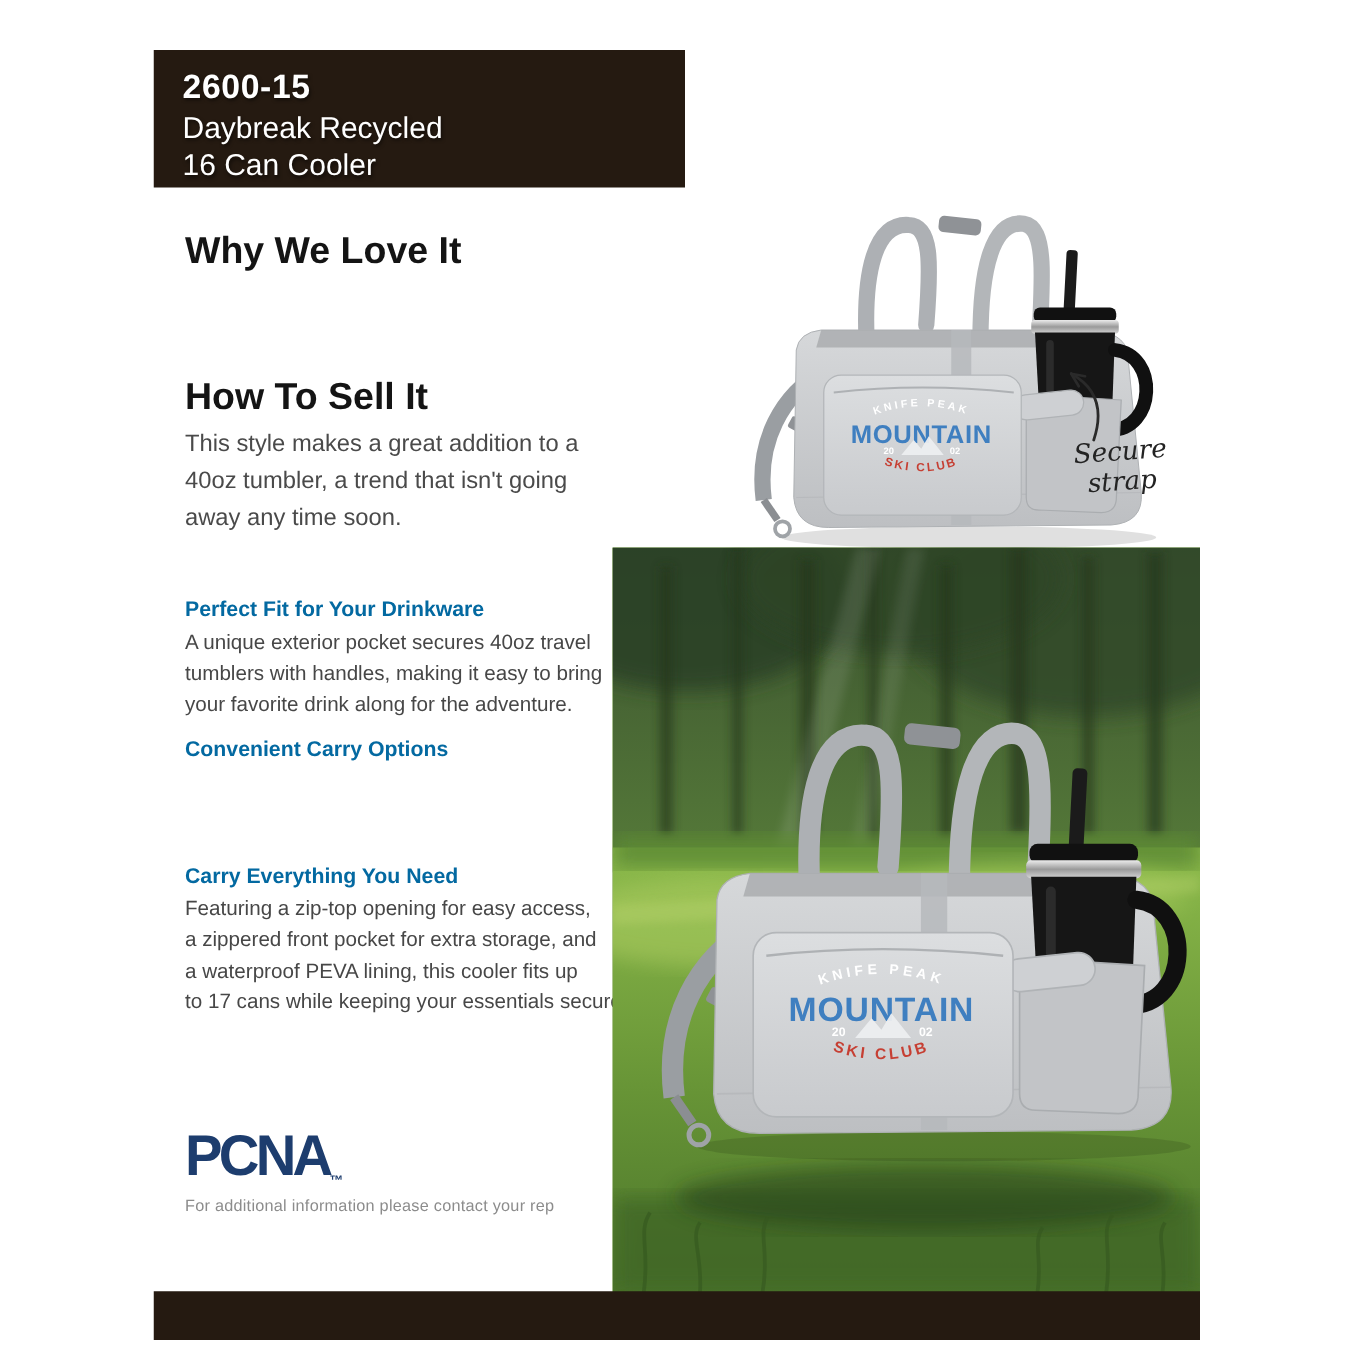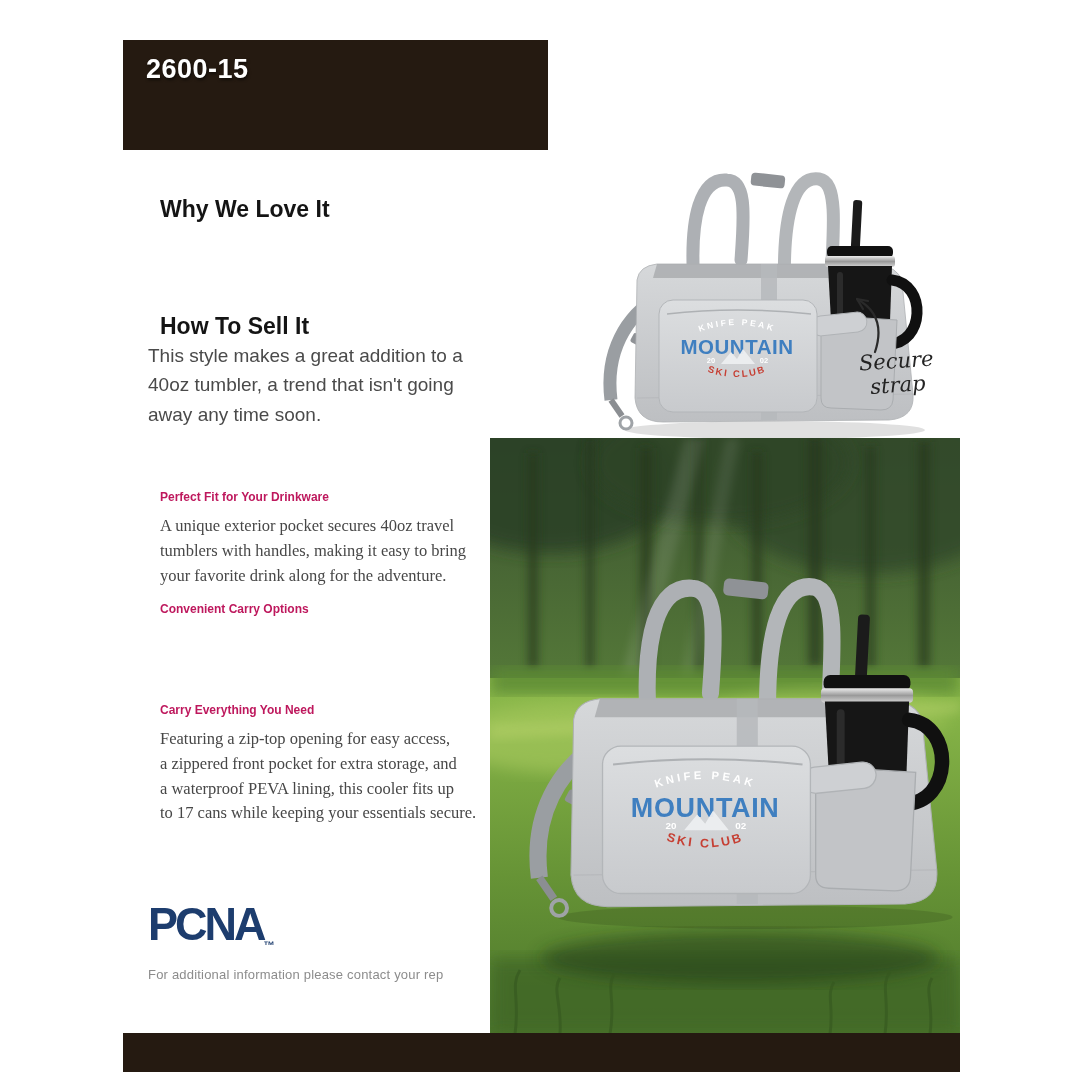--- a/index.html
+++ b/index.html
@@ -8,45 +8,45 @@
 
   
   .header-box{position:absolute;left:123px;top:40px;width:425px;height:110px;
               background:#251a11;color:#fff;box-sizing:border-box;padding:14px 0 0 23px;}
   .header-box .sku{font-size:27px;font-weight:bold;letter-spacing:.5px;
                    text-shadow:1px 2px 3px rgba(0,0,0,.55);}
   .header-box .pname{font-size:24px;line-height:1.25;margin-top:3px;white-space:pre-line;
                      text-shadow:1px 2px 3px rgba(0,0,0,.55);}
 
   
-  .h-big{position:absolute;left:148px;font-size:23px;font-weight:bold;color:#141414;margin:12px;}
+  .h-big{position:absolute;left:148px;font-size:30px;font-weight:bold;color:#141414;margin:0;}
   .body-big{position:absolute;left:148px;font-size:19px;color:#4a4a4a;line-height:1.55;
             white-space:pre-line;margin:0;}
-  .h-small{position:absolute;left:148px;font-size:12px;font-weight:bold;color:#be185d;margin:12px;}
+  .h-small{position:absolute;left:148px;font-size:17px;font-weight:bold;color:#0369a1;margin:0;}
   .body-small{position:absolute;left:148px;font-size:16.5px;color:#474747;line-height:1.5;
-              white-space:pre-line;margin:12px;font-family:Liberation Serif, serif;}
+              white-space:pre-line;margin:0;}
 
   
   .top-image{position:absolute;left:575px;top:148px;width:400px;height:300px;}
   .annot{position:absolute;left:262px;top:202px;width:120px;text-align:center;
          font-family:"DejaVu Serif",serif;font-style:italic;font-size:21px;line-height:1.12;
          color:#232323;transform:rotate(-4deg);white-space:pre-line;}
   .annot-arrow{position:absolute;left:256px;top:146px;}
 
   
   .big-photo{position:absolute;left:490px;top:438px;width:470px;height:596px;overflow:hidden;
              background:#6f9a3c;}
   .bag-large{position:absolute;left:2px;top:108px;}
 
   
   .pcna-block{position:absolute;left:148px;top:899px;}
   .pcna-logo{font-size:45px;font-weight:bold;color:#1d3d6e;letter-spacing:-3px;
              transform:scaleY(1.02);display:inline-block;}
   .pcna-tm{font-size:11px;color:#1d3d6e;vertical-align:bottom;font-weight:bold;}
-  .pcna-note{font-size:13px;color:#8c8c8c;margin-top:16px;letter-spacing:.2px;}
+  .pcna-note{font-size:13px;color:#8c8c8c;margin-top:6px;letter-spacing:.2px;}
   .footer-bar{position:absolute;left:123px;top:1033px;width:837px;height:47px;background:#251a11;}
 </style>
 </head>
 <body>
 
 <svg width="0" height="0" style="position:absolute" aria-hidden="true">
   <defs>
     <linearGradient id="bagG" x1="0" y1="0" x2="0" y2="1">
       <stop offset="0" stop-color="#d6d8da"></stop>
         <stop offset="1" stop-color="#bdbfc2"></stop>
@@ -117,20 +117,22 @@
         </text>
       </g>
     </symbol>
   </defs>
 </svg>
 
 <div class="page">
 
   <div class="header-box">
     <div class="sku">2600-15</div>
+    <div class="pname">Daybreak Recycled
+16 Can Cooler</div>
   </div>
 
   <h2 class="h-big" style="top:184px">Why We Love It</h2>
 
   <h2 class="h-big" style="top:301px">How To Sell It</h2>
   <p class="body-big" style="top:341px">This style makes a great addition to a
 40oz tumbler, a trend that isn't going
 away any time soon.</p>
 
   <h3 class="h-small" style="top:478px">Perfect Fit for Your Drinkware</h3>

